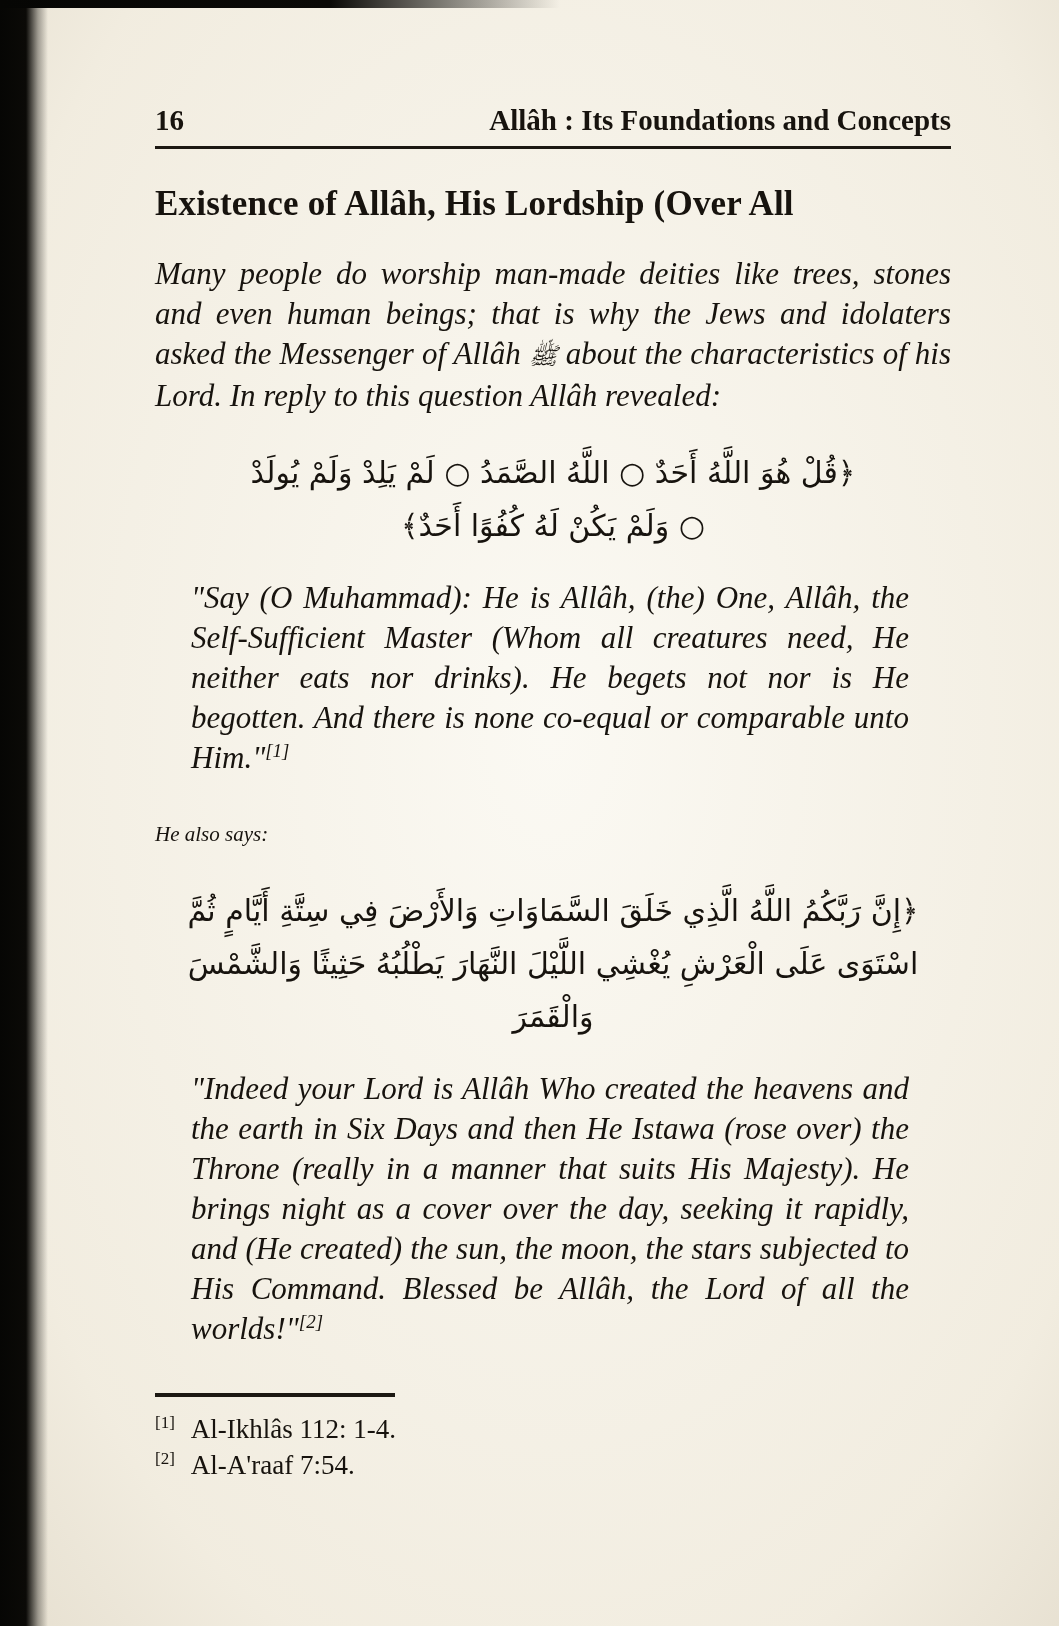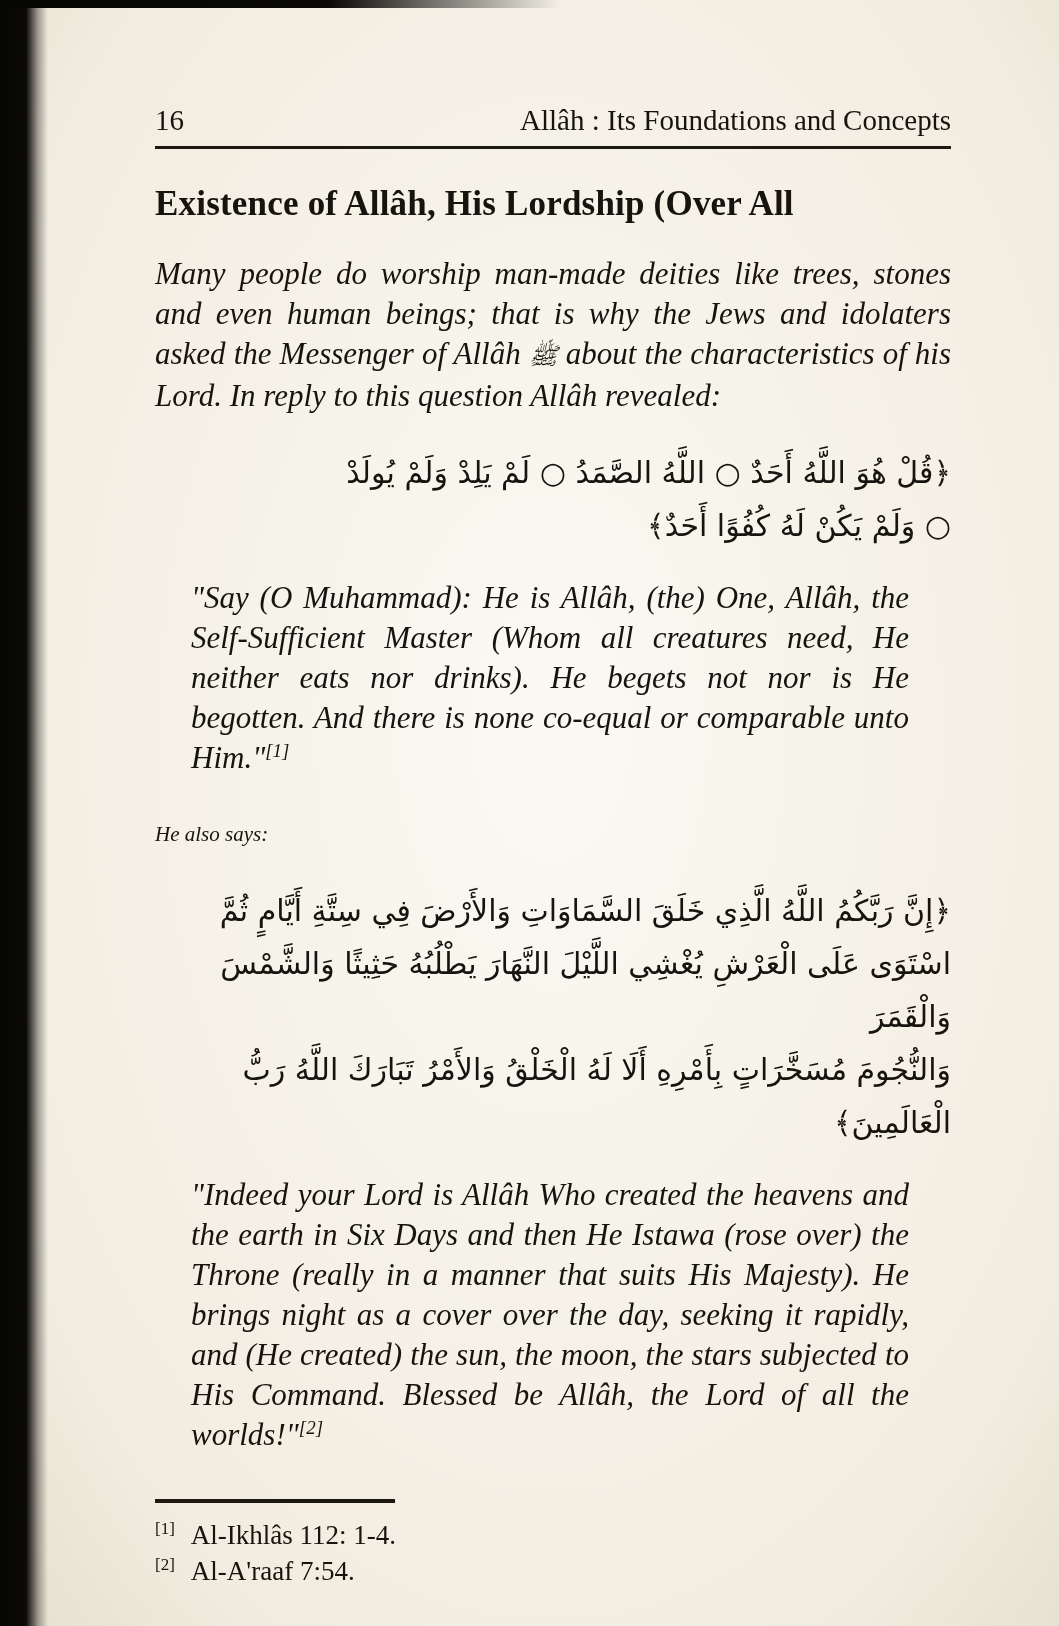--- a/index.html
+++ b/index.html
@@ -38,21 +38,21 @@
   .page {
     position: absolute;
     inset: 0;
     padding: 104px 108px 0 155px;
     box-sizing: border-box;
   }
   .page-header {
     display: flex;
     justify-content: space-between;
     align-items: baseline;
-    font-weight: normal;
+    font-weight: bold;
     font-size: 29px;
   }
   .header-rule {
     border: none;
     border-top: 3px solid #1c1812;
     margin: 9px 0 0 0;
   }
   h1.section-heading {
     font-size: 35px;
     line-height: 45px;
@@ -70,20 +70,21 @@
   }
   .honorific {
     font-family: "DejaVu Sans", sans-serif;
     font-size: 24px;
   }
   .arabic-block {
     direction: rtl;
     font-family: "DejaVu Sans", sans-serif;
     font-size: 30px;
     line-height: 53px;
+    text-align: center;
     margin: 30px 0 18px 0;
   }
   .arabic-line { display: block; }
   .translation {
     font-style: italic;
     font-size: 31px;
     line-height: 40px;
     text-align: justify;
     margin: 26px 42px 0 36px;
   }
@@ -143,21 +144,20 @@
     <span class="arabic-line">○ وَلَمْ يَكُنْ لَهُ كُفُوًا أَحَدٌ﴾</span>
   </div>
 
   <p class="translation"><span>"Say (O Muhammad): He is Allâh, (the) One, Allâh, the Self-Sufficient Master (Whom all creatures need, He neither eats nor drinks). He begets not nor is He begotten. And there is none co-equal or comparable unto Him."</span><sup class="fn-ref">[1]</sup></p>
 
   <p class="body-par says-line">He also says:</p>
 
   <div class="arabic-block" lang="ar" dir="rtl">
     <span class="arabic-line">﴿إِنَّ رَبَّكُمُ اللَّهُ الَّذِي خَلَقَ السَّمَاوَاتِ وَالأَرْضَ فِي سِتَّةِ أَيَّامٍ ثُمَّ</span>
     <span class="arabic-line">اسْتَوَى عَلَى الْعَرْشِ يُغْشِي اللَّيْلَ النَّهَارَ يَطْلُبُهُ حَثِيثًا وَالشَّمْسَ وَالْقَمَرَ</span>
-    <span class="arabic-line">وَالنُّجُومَ مُسَخَّرَاتٍ بِأَمْرِهِ أَلَا لَهُ الْخَلْقُ وَالأَمْرُ تَبَارَكَ اللَّهُ رَبُّ الْعَالَمِينَ﴾</span>
   </div>
 
   <p class="translation"><span>"Indeed your Lord is Allâh Who created the heavens and the earth in Six Days and then He Istawa (rose over) the Throne (really in a manner that suits His Majesty). He brings night as a cover over the day, seeking it rapidly, and (He created) the sun, the moon, the stars subjected to His Command. Blessed be Allâh, the Lord of all the worlds!"</span><sup class="fn-ref">[2]</sup></p>
 
   <div class="footnote-area">
     <hr class="footnote-rule">
     <div class="footnote-row">
       <sup class="footnote-marker">[1]</sup><span>Al-Ikhlâs 112: 1-4.</span>
     </div>
     <div class="footnote-row">

